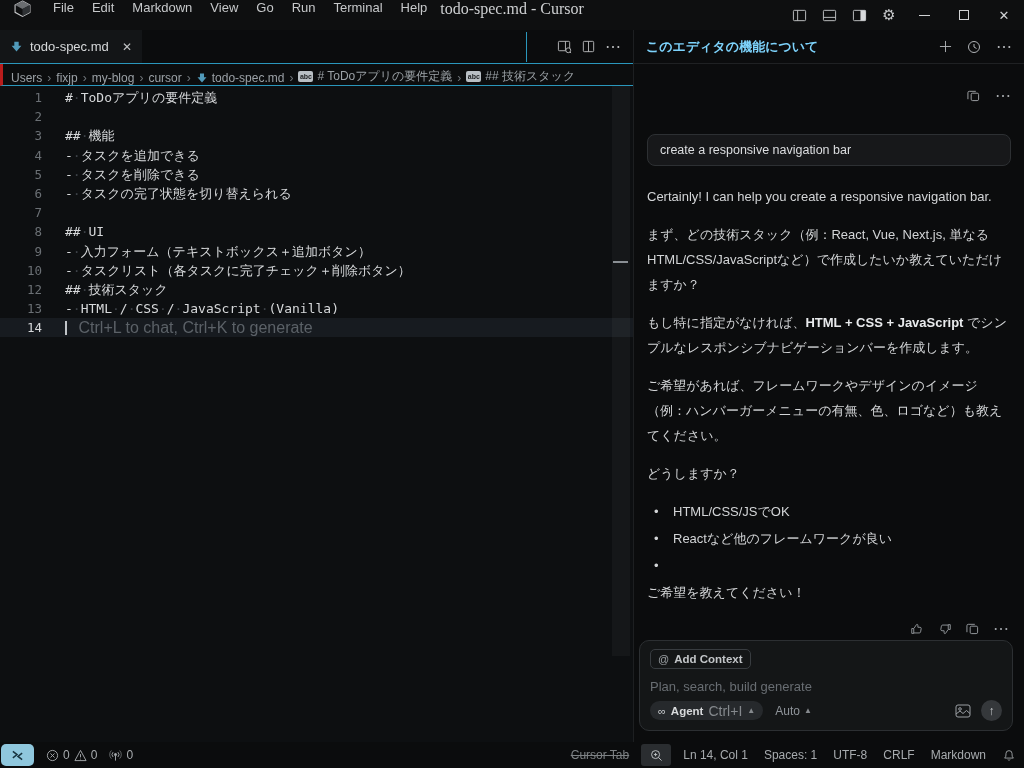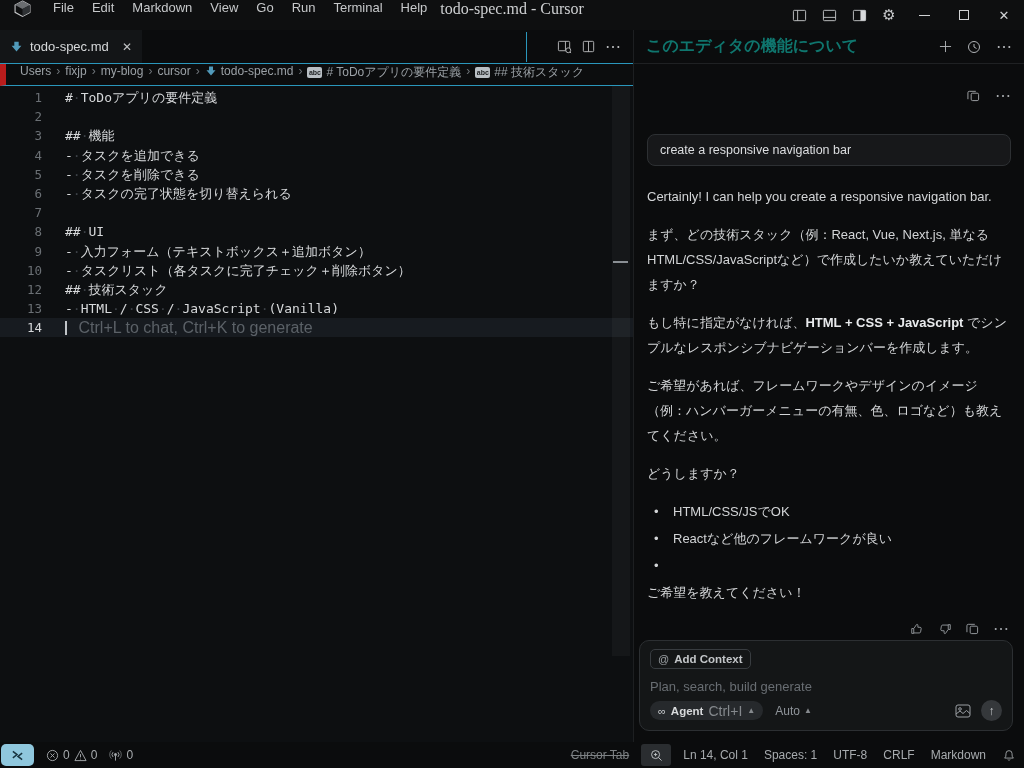--- a/index.html
+++ b/index.html
@@ -25,41 +25,41 @@
   .chat-pane { position:absolute; left:633px; top:30px; bottom:26px; right:0; background:#0b0c0d; border-left:1px solid #1d1f21; }
 
   
   .tabbar { height:34px; background:#0b0c0d; display:flex; align-items:stretch; border-bottom:1px solid #2a97bc; position:relative; }
   .tab { width:142px; background:#131517; display:flex; align-items:center; padding:0 10px; gap:7px; font-size:13px; color:#d6d8da; }
   .tab-close { margin-left:auto; color:#c0c2c4; font-size:12px; }
   .tab-actions { margin-left:auto; display:flex; align-items:center; gap:9px; padding:0 12px; color:#b6b8ba; }
   .tab-vsep { position:absolute; left:526px; top:2px; bottom:1px; width:1px; background:#2a97bc; }
 
   
-  .breadcrumb { height:22px; display:flex; align-items:flex-start; font-size:12px; color:#9ba1a6; background:#0c0d0e; border-bottom:1px solid #2a97bc; border-left:6px solid #b91c1c; padding-left:13px; white-space:nowrap; overflow:hidden; }
+  .breadcrumb { height:22px; display:flex; align-items:flex-end; font-size:12px; color:#9ba1a6; background:#0c0d0e; border-bottom:1px solid #2a97bc; border-left:3px solid #b91c1c; padding-left:7px; white-space:nowrap; overflow:hidden; }
   .crumb { display:flex; align-items:center; gap:4px; padding:0 1px; }
   .crumb-sep { color:#6f757a; padding:0 4px; font-size:12px; }
   .abc-chip { display:inline-flex; align-items:center; justify-content:center; width:15px; height:11px; border-radius:2px; background:#b9bfc4; color:#1c1e20; font-size:7px; font-weight:bold; letter-spacing:0; }
 
   
   .editor { flex:1; position:relative; font-family:"DejaVu Sans Mono", monospace; font-size:13px; padding-top:2px; overflow:hidden; }
   .line { display:flex; height:19.2px; line-height:19.2px; white-space:pre; position:relative; }
   .ln { width:42px; text-align:right; color:#6b7075; flex-shrink:0; font-size:12.5px; }
   .code { margin-left:23px; color:#d7d9db; }
   .ws { color:#3d4248; }
   .line.active { background:#171b20; }
   .line.active .ln { color:#d7d9db; }
   .caret { display:inline-block; width:1.5px; height:14px; background:#c0c4c8; vertical-align:-2px; }
   .ghost { color:#5b6167; margin-left:12px; font-family:"Liberation Sans",sans-serif; font-size:16px; }
   .scroll-strip { position:absolute; left:612px; top:0; width:18px; height:570px; background:rgba(255,255,255,0.035); }
   .overview-dash { position:absolute; left:613px; top:175px; width:15px; height:2px; background:#8a8f94; }
 
   
   .chat-header { height:34px; display:flex; align-items:center; padding:0 12px; border-bottom:1px solid #1f2123; }
-  .chat-title { font-size:16px; font-weight:bold; color:#0f766e; }
+  .chat-title { font-size:13px; font-weight:bold; color:#7dd3fc; }
   .chat-header-icons { margin-left:auto; display:flex; align-items:center; gap:15px; color:#b0b3b6; }
   .chat-thread { position:absolute; top:34px; left:0; right:0; bottom:104px; padding:0 13px; overflow:hidden; }
   .msg-toolbar { margin-top:22px; height:18px; display:flex; justify-content:flex-end; align-items:center; gap:15px; color:#a6a9ac; }
   .user-bubble { margin-top:30px; border:1px solid #2d3033; background:#17181a; border-radius:8px; padding:8px 12px; font-size:12.5px; color:#dcdee0; }
   .response { margin-top:18px; font-size:13px; color:#d3d5d7; line-height:25px; }
   .msg-p { margin:0 0 13px; }
   .msg-li { display:flex; margin:0 0 2px; }
   .bullet { width:10px; margin:0 9px 0 7px; flex-shrink:0; }
   .bold { font-weight:bold; color:#e9ebed; }
   .response-footer { display:flex; justify-content:flex-end; align-items:center; gap:14px; color:#9da1a5; margin-top:14px; padding-right:2px; }

